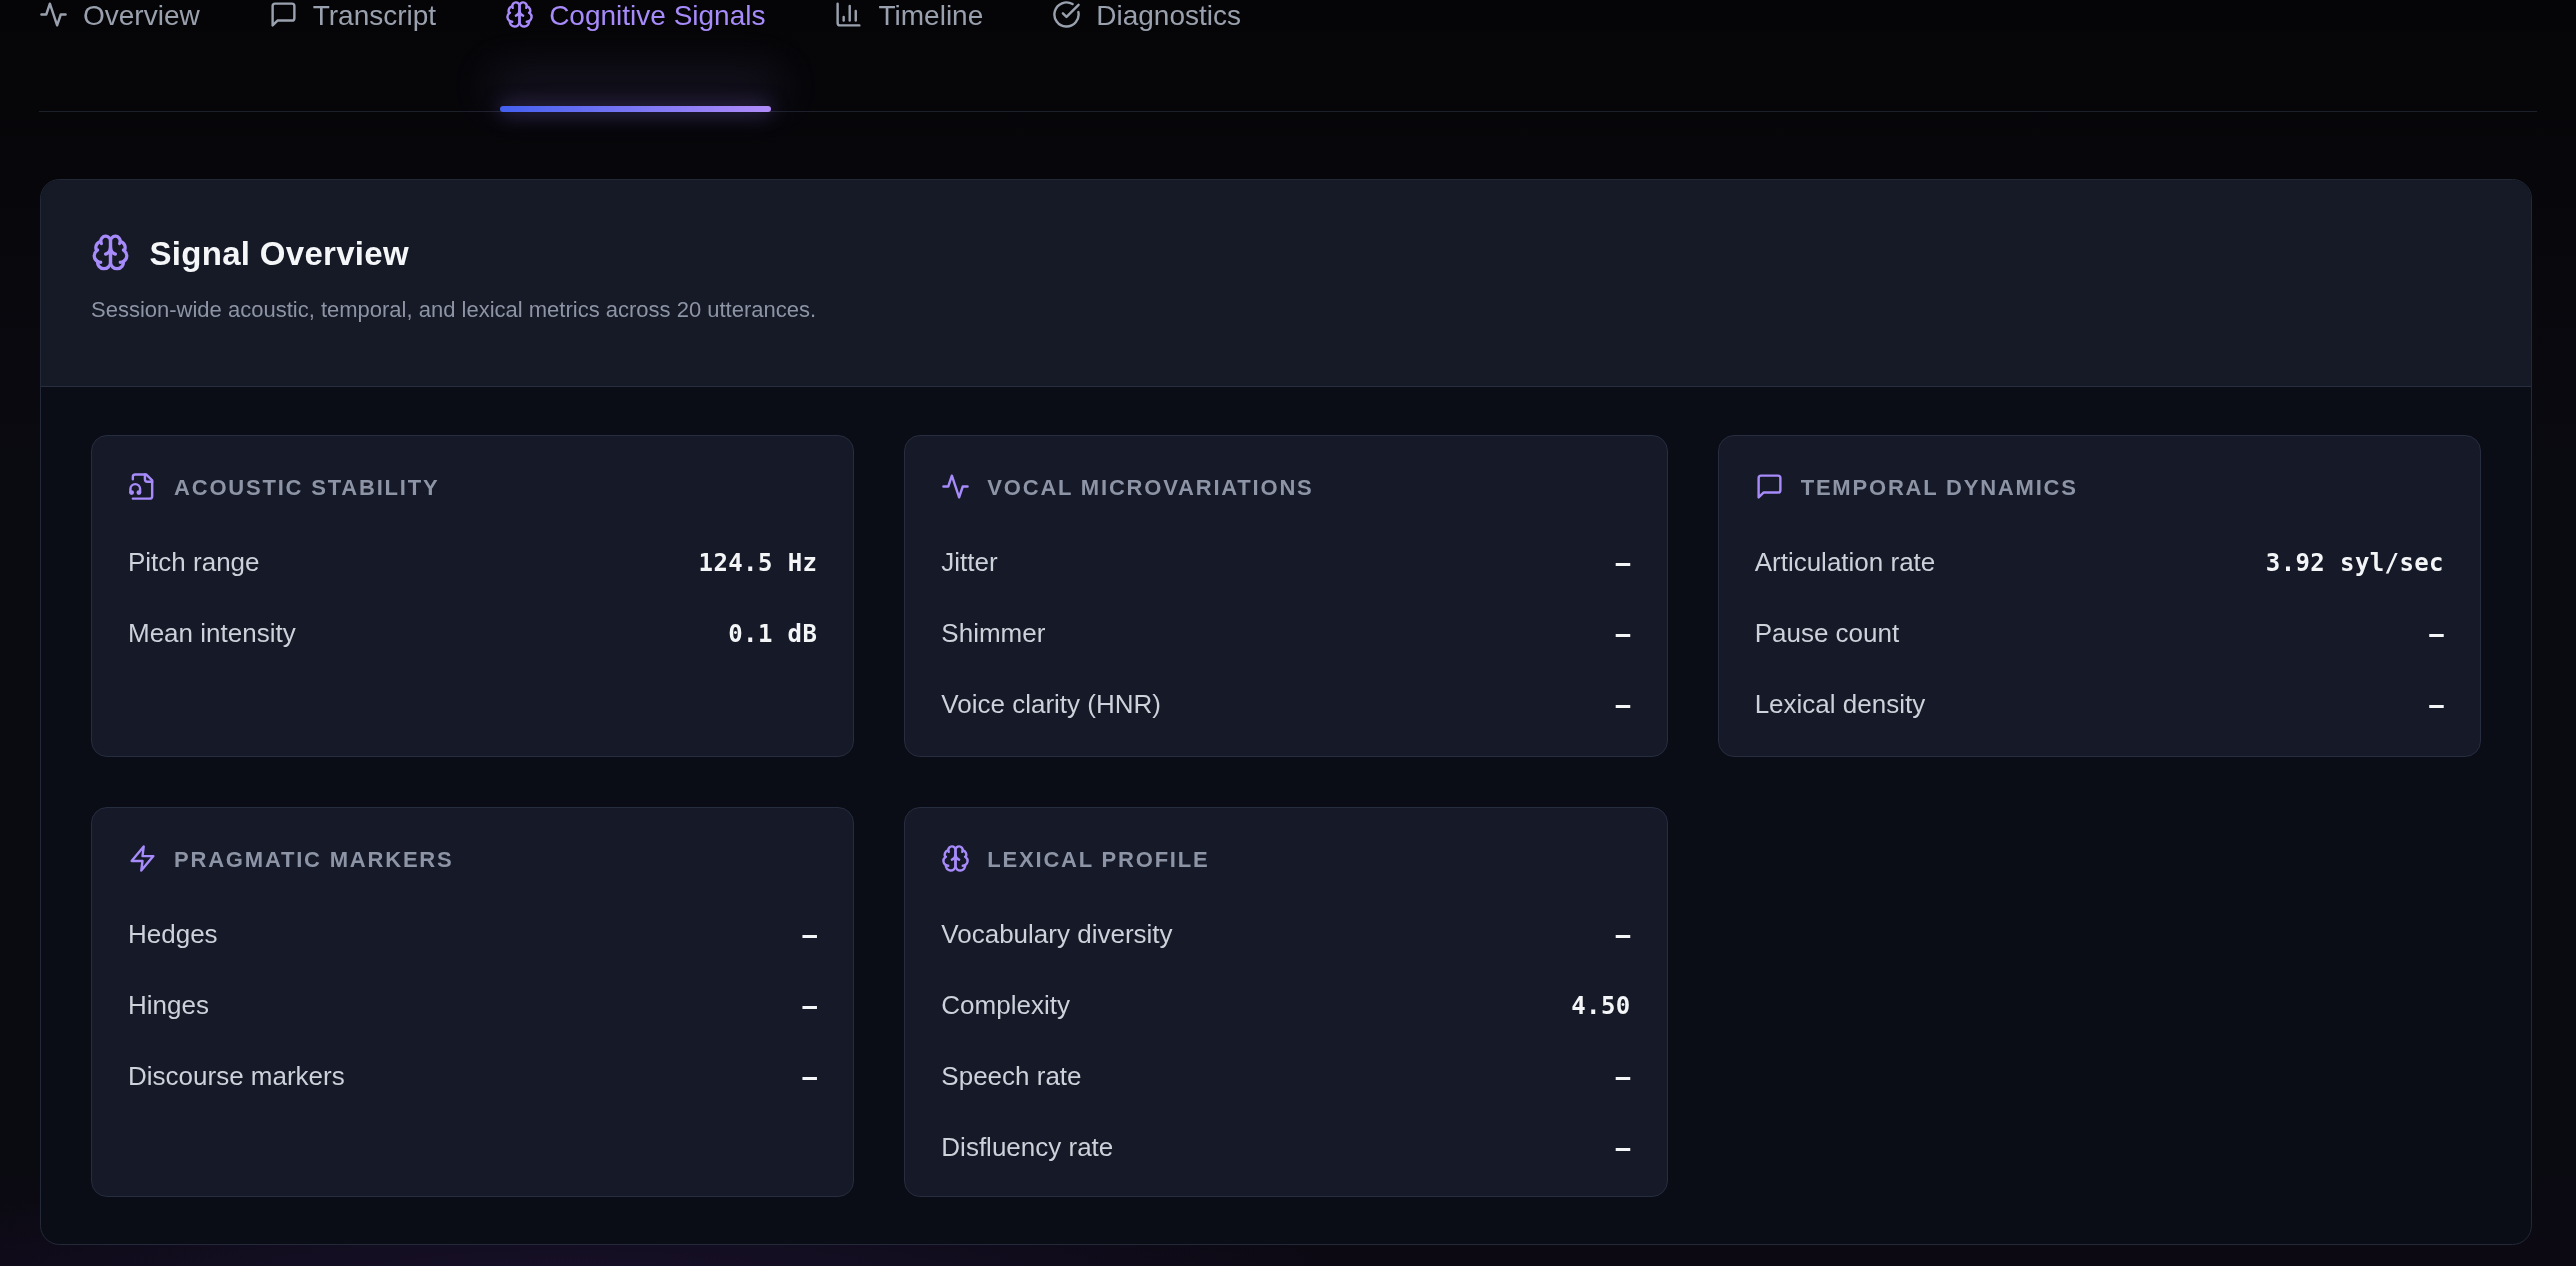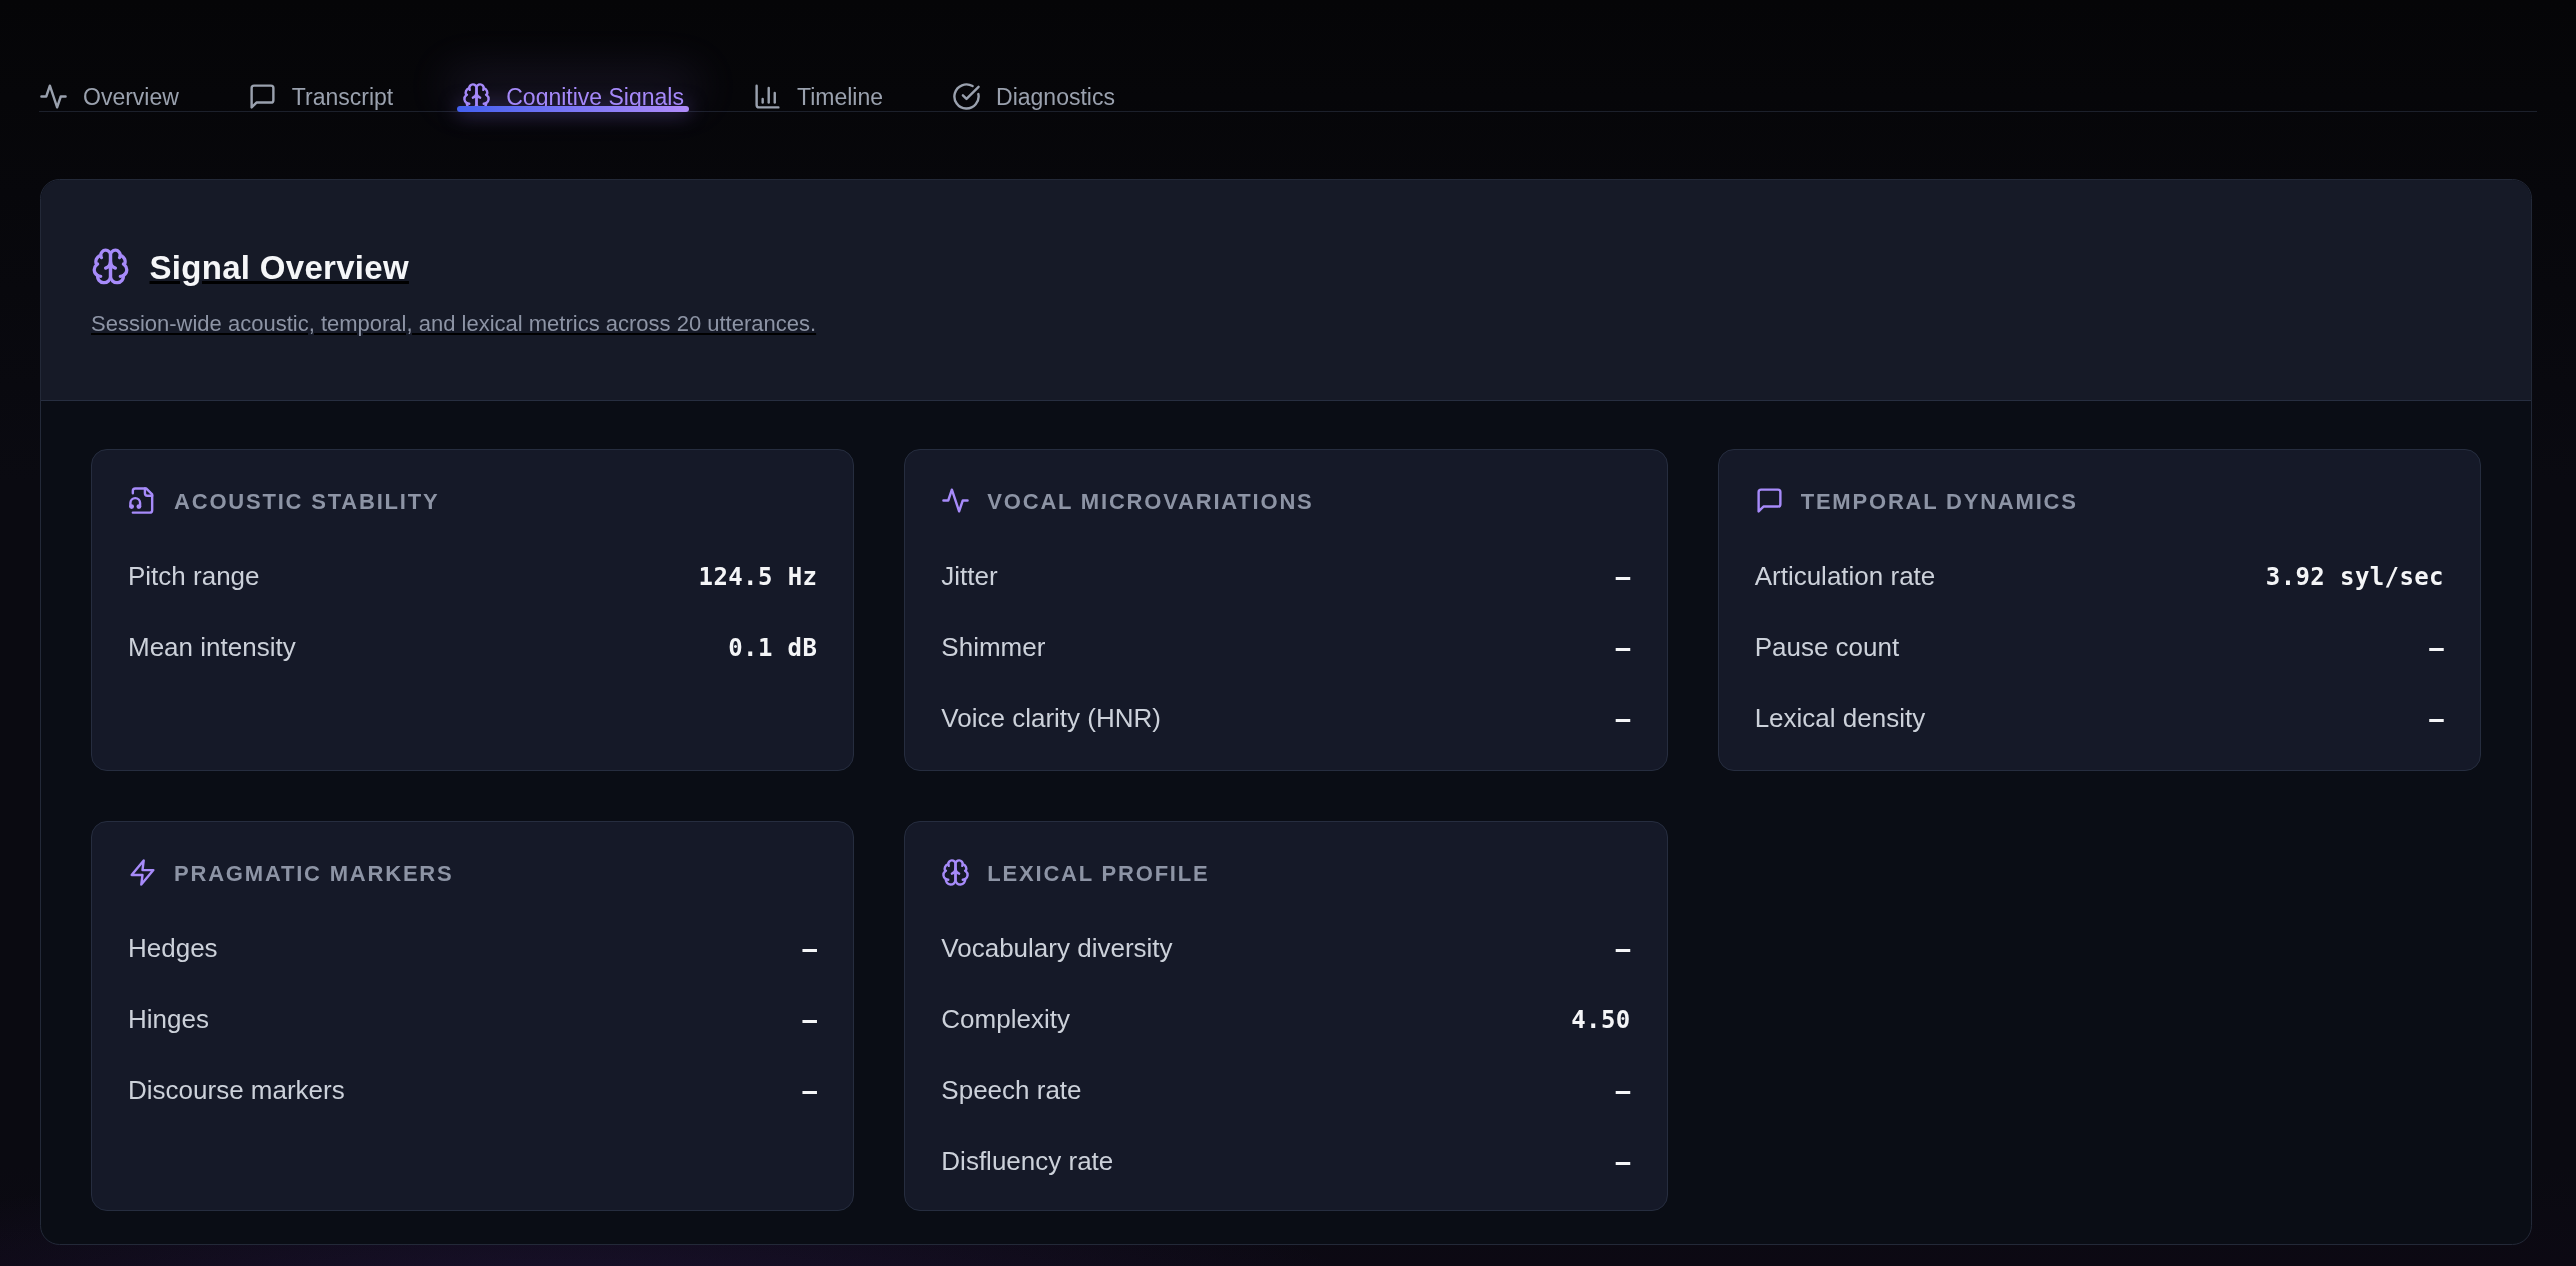--- a/index.html
+++ b/index.html
@@ -28,42 +28,41 @@
       radial-gradient(1243px 231px at 22% 103%, rgba(124,77,230,0.12), rgba(124,77,230,0) 65%),
       linear-gradient(180deg,#050507 0%, #0a0a11 38%, #0a0a11 92%, #0c0913 100%);
   }
   
   .tabbar{
     height:112px;margin:0 39px;border-bottom:0.9px solid var(--tabbar-border);
     display:flex;align-items:stretch;
   }
   .tabs{display:flex;gap:69px;}
   .tab{
-    position:relative;display:flex;align-items:flex-end;gap:15px;
-    color:var(--tab-inactive);font-size:23px;font-weight:400;cursor:pointer;
+    position:relative;display:flex;align-items:flex-start;gap:15px;
+    color:var(--tab-inactive);font-size:28px;font-weight:400;cursor:pointer;
     white-space:nowrap;
   }
   .tab.active{color:var(--accent);font-weight:500;}
   .tab svg{width:29px;height:29px;display:block;flex:0 0 auto;}
   .tab .underline{
     position:absolute;left:-5.3px;right:-5.3px;bottom:-0.9px;height:6.2px;border-radius:3.6px;
     background:linear-gradient(90deg,var(--underline-start),var(--underline-end));
     box-shadow:0 0 19.5px rgba(150,120,250,.55), 0 -23px 46px 10.7px rgba(167,139,250,.14);
   }
   
   .panel{
     position:absolute;left:40px;top:179px;width:2492px;height:1066px;
     background:var(--panel-bg);border:0.9px solid var(--panel-border);
     border-radius:19.5px;overflow:hidden;
   }
   .panel-header{
     background:var(--panel-header-bg);
     border-bottom:0.9px solid var(--panel-divider);
-    padding:67px 50px 51px;
-    text-decoration:underline;
+    padding:53px 50px 51px;
   }
   .panel-title-row{display:flex;align-items:center;gap:19.5px;}
   .panel-title-row svg{width:39px;height:39px;color:var(--accent);flex:0 0 auto;}
   .panel-title{margin:0;font-size:33px;font-weight:700;color:#f5f6f8;letter-spacing:0.3px;}
   .panel-subtitle{margin:22px 0 12px 0;font-size:22px;font-weight:400;color:var(--muted-text);}
   
   .cards{
     display:grid;grid-template-columns:repeat(3,1fr);grid-template-rows:322px 390px;
     gap:50px;padding:48px 50px;
   }

